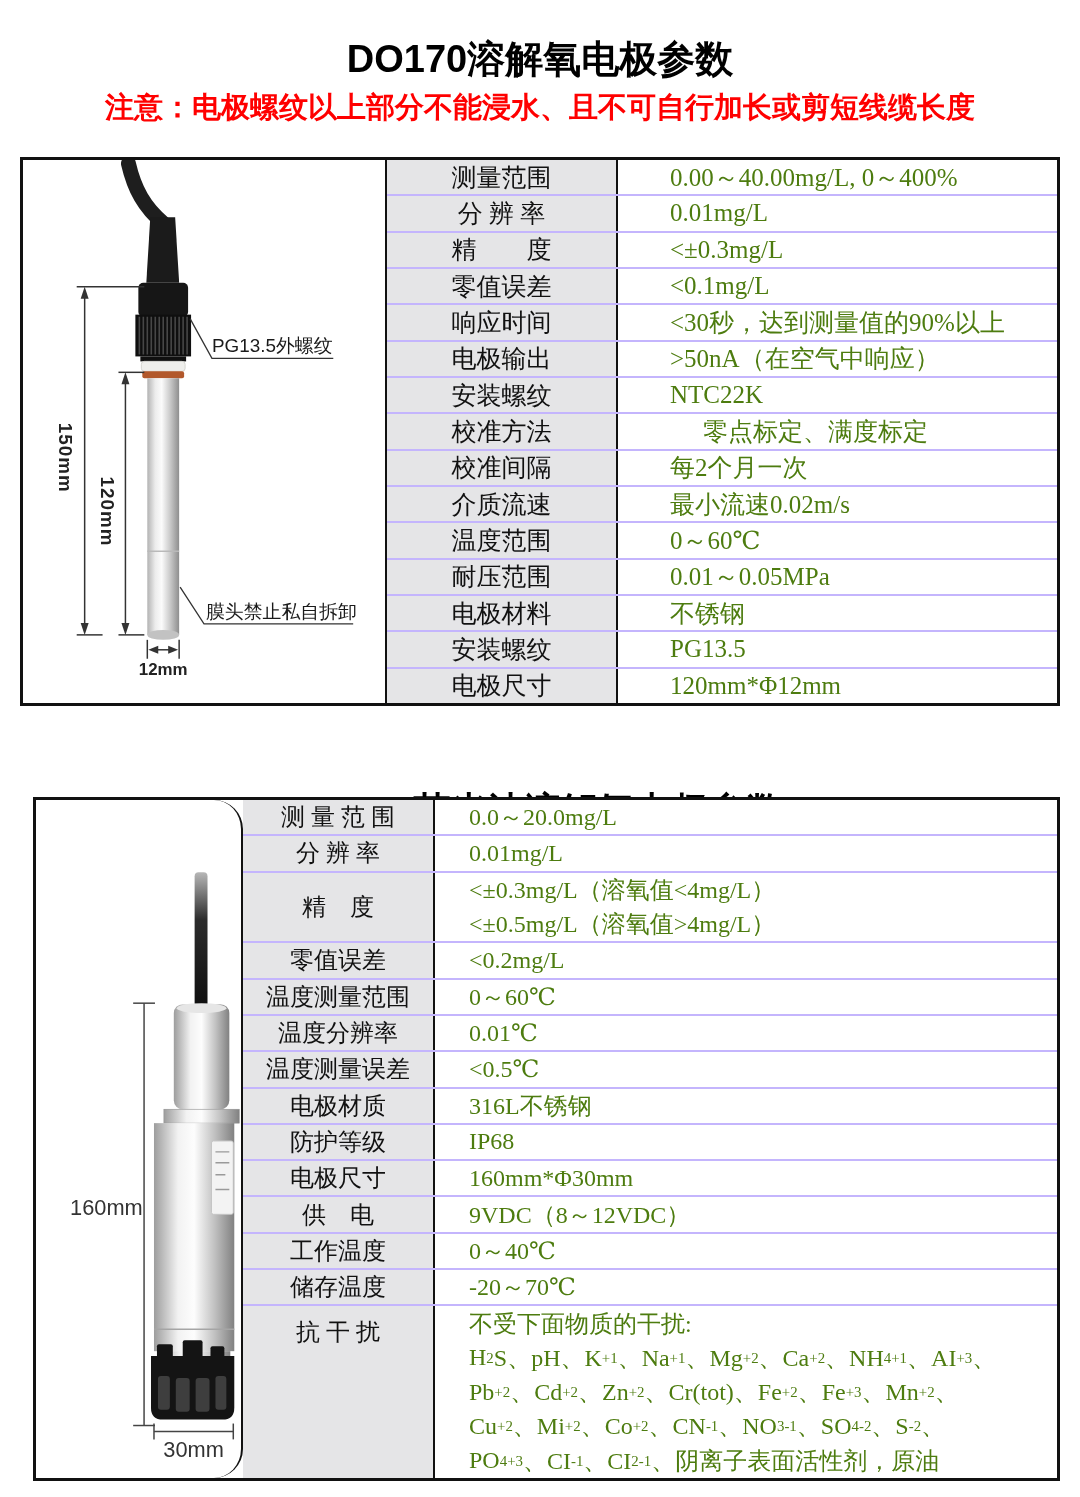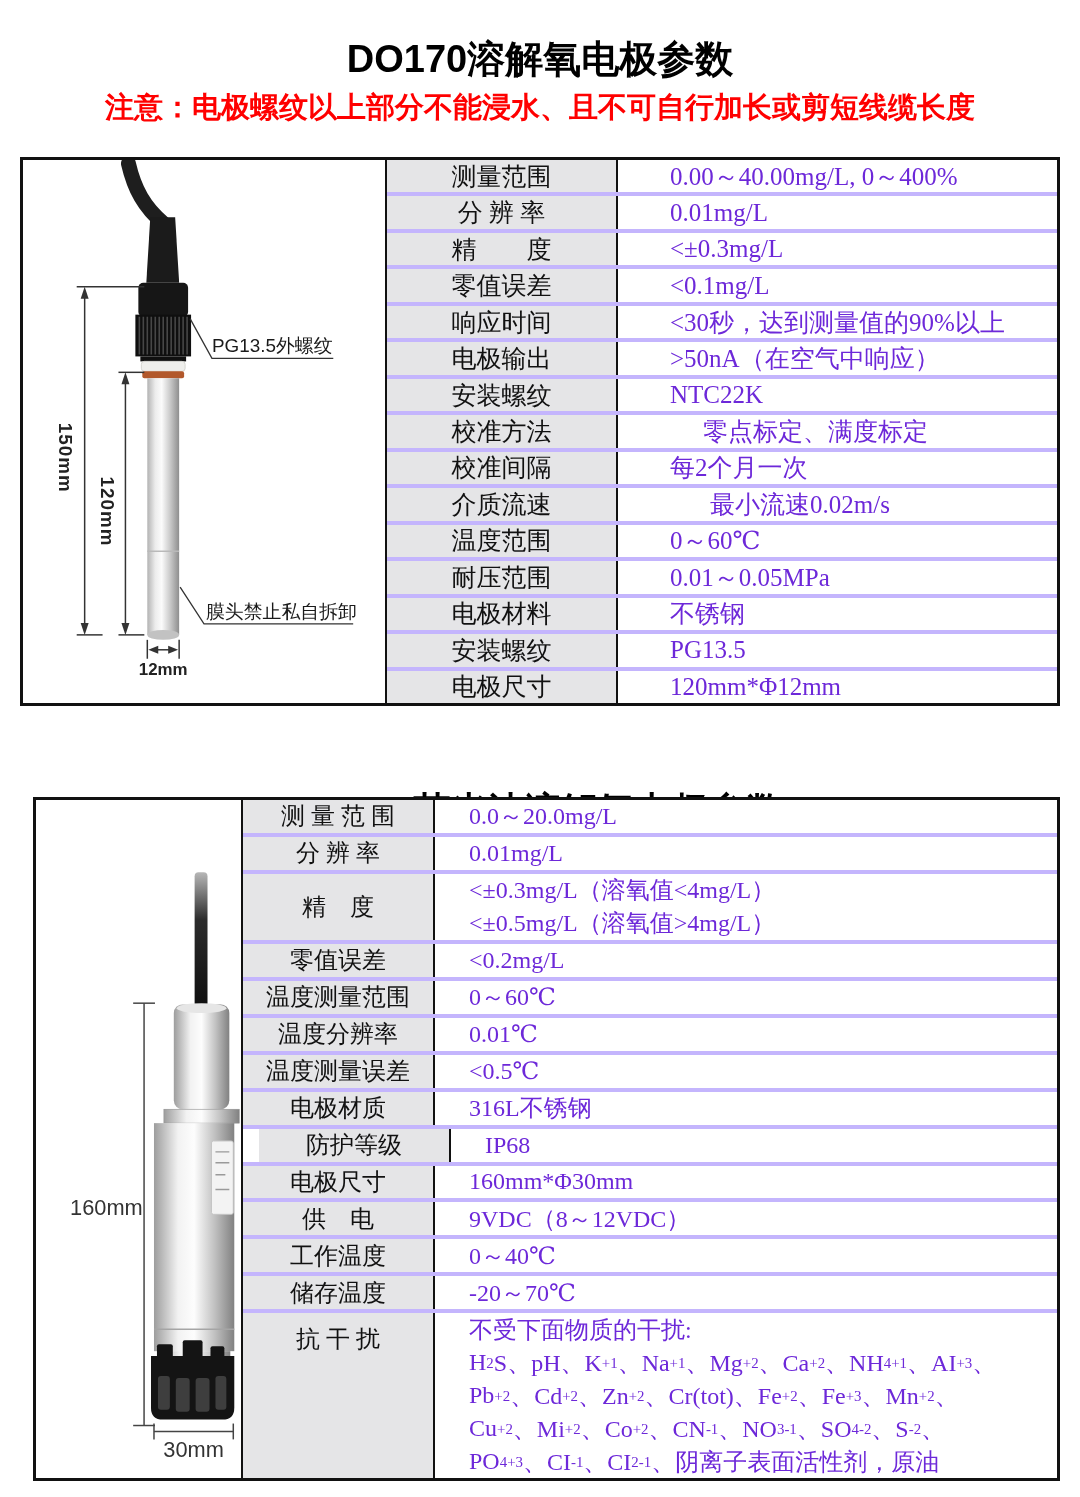--- a/index.html
+++ b/index.html
@@ -10,32 +10,32 @@
   #title1{top:38px;font-size:38px;line-height:42px;}
   #title2{top:744px;font-size:37px;line-height:40px;margin-top:47px;}
   .note{position:absolute;left:0;top:90px;width:100%;text-align:center;
         font-family:"Liberation Sans","DejaVu Sans",sans-serif;font-weight:bold;
         font-size:29px;line-height:34px;color:#ff0000;}
   .spec-table{position:absolute;border:3px solid #111;display:flex;background:#fff;box-sizing:border-box;}
   #table1{left:20px;top:157px;width:1040px;height:549px;}
   #table2{left:33px;top:797px;width:1027px;height:684px;}
   .img-cell{position:relative;border-right:2px solid #111;box-sizing:border-box;flex:none;}
   #table1 .img-cell{width:364px;}
-  #table2 .img-cell{width:207px;}
+  #table2 .img-cell{width:207px;border-radius:29px;}
   .t-rows{flex:1;display:flex;flex-direction:column;min-width:0;}
-  .t-row{display:flex;flex:1 1 0;min-height:0;border-bottom:4px solid #c4b5fd;}
+  .t-row{display:flex;flex:1 1 0;min-height:0;border-bottom:2px solid #c4b5fd;}
   .t-row:last-child{border-bottom:none;}
   .t-label{background:#e5e5e7;border-right:2px solid #111;box-sizing:border-box;
            display:flex;align-items:center;justify-content:center;
            font-size:25px;color:#111;flex:none;text-align:center;}
   #table1 .t-label{width:231px;}
   #table2 .t-label{width:192px;font-size:24px;}
   .t-label.top{align-items:flex-start;padding-top:10px;}
   .t-value{flex:1;display:flex;flex-direction:column;justify-content:center;min-width:0;
-           font-size:25px;color:#6d28d9;}
+           font-size:25px;color:#4d7c0f;}
   #table1 .t-value{padding-left:52px;}
   #table2 .t-value{padding-left:34px;font-size:24px;}
   .t-line{flex:1 1 0;display:flex;align-items:center;white-space:nowrap;}
   sup{font-size:0.62em;vertical-align:super;line-height:0;}
   sub{font-size:0.62em;vertical-align:sub;line-height:0;}
   svg{display:block;}
   svg text{font-family:"Liberation Sans","DejaVu Sans",sans-serif;}
 </style>
 </head>
 <body>
@@ -144,21 +144,21 @@
           <div class="t-value">
             <div class="t-line">零点标定、满度标定</div>
           </div>
         </div>
         <div class="t-row" style="flex-grow: 1;">
           <div class="t-label">校准间隔</div>
           <div class="t-value">
             <div class="t-line">每2个月一次</div>
           </div>
         </div>
-        <div class="t-row" style="flex-grow: 1; gap: 40px;">
+        <div class="t-row" style="flex-grow: 1;">
           <div class="t-label">介质流速</div>
           <div class="t-value">
             <div class="t-line">最小流速0.02m/s</div>
           </div>
         </div>
         <div class="t-row" style="flex-grow: 1;">
           <div class="t-label">温度范围</div>
           <div class="t-value">
             <div class="t-line">0～60℃</div>
           </div>
@@ -287,21 +287,21 @@
           <div class="t-value">
             <div class="t-line">&lt;0.5℃</div>
           </div>
         </div>
         <div class="t-row" style="flex-grow: 1;">
           <div class="t-label">电极材质</div>
           <div class="t-value">
             <div class="t-line">316L不锈钢</div>
           </div>
         </div>
-        <div class="t-row" style="flex-grow: 1; padding-left: 16px;">
+        <div class="t-row" style="flex-grow: 1;">
           <div class="t-label">防护等级</div>
           <div class="t-value">
             <div class="t-line">IP68</div>
           </div>
         </div>
         <div class="t-row" style="flex-grow: 1;">
           <div class="t-label">电极尺寸</div>
           <div class="t-value">
             <div class="t-line">160mm*Φ30mm</div>
           </div>

